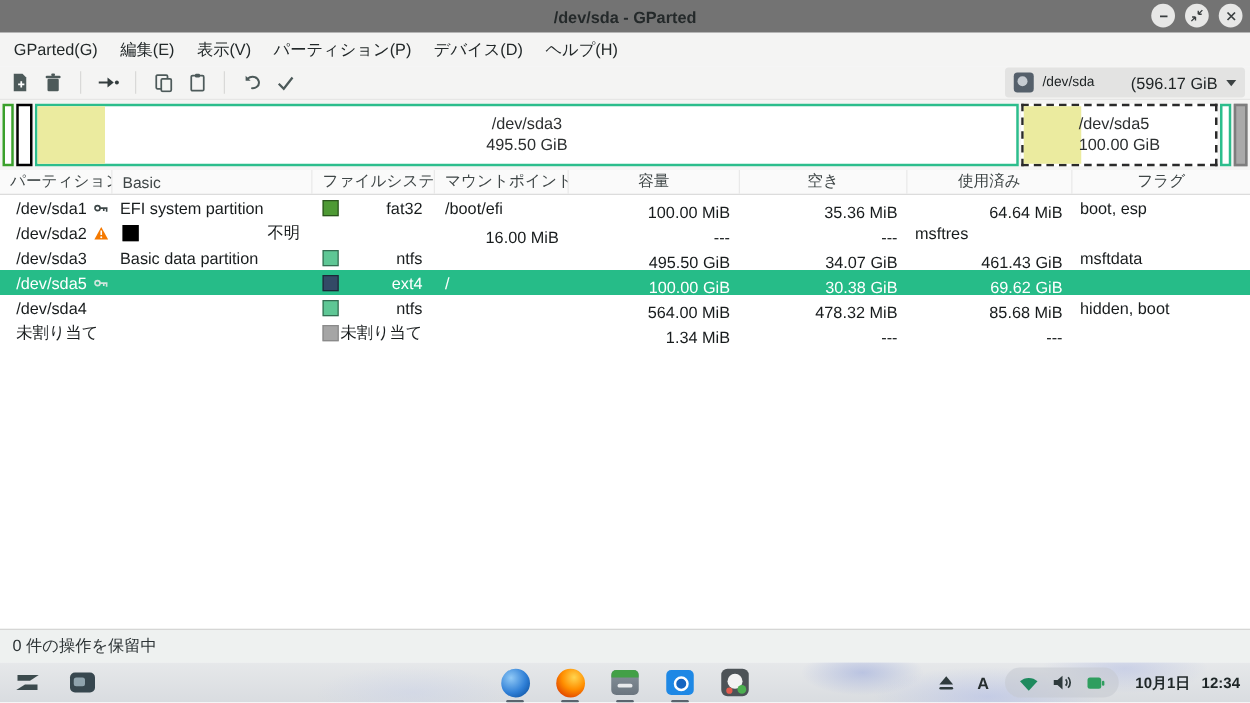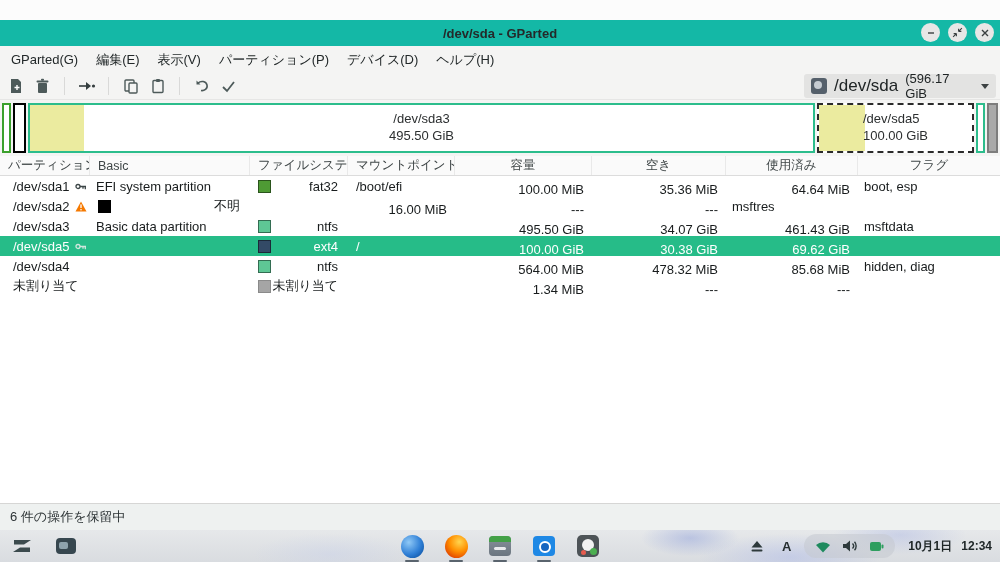--- a/index.html
+++ b/index.html
@@ -2,36 +2,36 @@
 <html><head>
 <meta charset="utf-8">
 <style>
   * { margin:0; padding:0; box-sizing:border-box; }
   html,body { width:1000px; height:562px; overflow:hidden;
     font-family:"Liberation Sans","DejaVu Sans",sans-serif; background:#fff; }
   .stage { position:relative; width:1000px; height:562px; }
 
   
   .app { position:absolute; inset:0 0 32px 0; display:flex; flex-direction:column; background:#fcfcfc; }
-  .titlebar { height:26px; background:#14b8a6; display:flex; align-items:center; position:relative; flex:none;margin-top:20px; }
+  .titlebar { height:26px; background:#737373; display:flex; align-items:center; position:relative; flex:none; }
   .title { position:absolute; left:0; right:0; text-align:center; font-size:13px; font-weight:700; color:#24292a; }
   .winbtns { position:absolute; right:6px; top:3px; display:flex; gap:8px; }
   .winbtn { width:19px; height:19px; border-radius:50%; background:#e7e7e6; display:flex; align-items:center; justify-content:center;
             color:#3a3f40; font-size:11px; line-height:1; cursor:default; }
   .winbtn svg { display:block; }
 
   .menubar { height:27px; background:#f4f4f3; display:flex; align-items:center; padding-left:2px; flex:none; }
   .menuitem { font-size:13px; color:#222829; padding:4px 9px; border-radius:3px; }
 
   .toolbar { height:27px; background:#f4f4f3; display:flex; align-items:center; padding:0 2px; border-bottom:1px solid #e6e6e5; flex:none; }
   .tbtn { width:27px; height:24px; display:flex; align-items:center; justify-content:center; border-radius:3px; }
   .tsep { width:1px; height:18px; background:#d9d9d8; margin:0 8px; }
   .spacer { flex:1; }
   .combo { width:192px; height:24px; background:#e3e3e2; border-radius:3px; display:flex; align-items:center; padding:0 7px; gap:7px; margin-right:2px; }
-  .combo .dev { font-size:17px; color:#202526;text-align:center; }
+  .combo .dev { font-size:11px; color:#202526;text-align:center; }
   .combo .size { font-size:13px; color:#202526; margin-left:auto; }
   .caret { width:0; height:0; border-left:4px solid transparent; border-right:4px solid transparent; border-top:5px solid #3c4243; }
   .driveicon { width:16px; height:16px; background:#55606b; border-radius:3px; position:relative; flex:none; }
   .driveicon::after { content:''; position:absolute; left:3px; top:3px; width:8px; height:8px; border-radius:50%; background:#c6ccd2; }
 
   
   .diskbar { height:56px; background:#f4f4f3; display:flex; align-items:stretch; padding:3px 2px; flex:none; }
   .seg { margin-right:2px; background:#fff; position:relative; flex:none; }
   .seg:last-child { margin-right:0; }
   .seg-sda1 { width:9px;  border:2px solid #3ba02c; }
@@ -316,21 +316,21 @@
         </div>
       <div class="cell c-name"></div>
       <div class="cell c-fs">
           <span class="swatch fs-ntfs"></span>
           <span>ntfs</span>
         </div>
       <div class="cell c-mnt"></div>
       <div class="cell c-num">564.00 MiB</div>
       <div class="cell c-num">478.32 MiB</div>
       <div class="cell c-num">85.68 MiB</div>
-      <div class="cell c-flag">hidden, diag</div>
+      <div class="cell c-flag">hidden, boot</div>
     </div>
 
     <div class="prow trow">
       <div class="cell c-part">
           <span>未割り当て</span>
         </div>
       <div class="cell c-name"></div>
       <div class="cell c-fs">
           <span class="swatch fs-gray"></span>
           <span>未割り当て</span>
@@ -338,21 +338,21 @@
       <div class="cell c-mnt"></div>
       <div class="cell c-num">1.34 MiB</div>
       <div class="cell c-num">---</div>
       <div class="cell c-num">---</div>
       <div class="cell c-flag"></div>
     </div>
 
     <div class="filler"></div>
 
     <div class="statusbar">
-      <span>6 件の操作を保留中</span>
+      <span>0 件の操作を保留中</span>
     </div>
   </div>
 
   <div class="taskbar">
     <div class="tb-left">
       <div class="tb-app">
         <svg width="24" height="24" viewBox="0 0 24 24">
           <polygon points="4,6 21,6 14,10.5 4,10.5" fill="#3b4a4d"></polygon>
           <polygon points="20,13.5 20,18 3,18 10,13.5" fill="#3b4a4d"></polygon>
         </svg>

